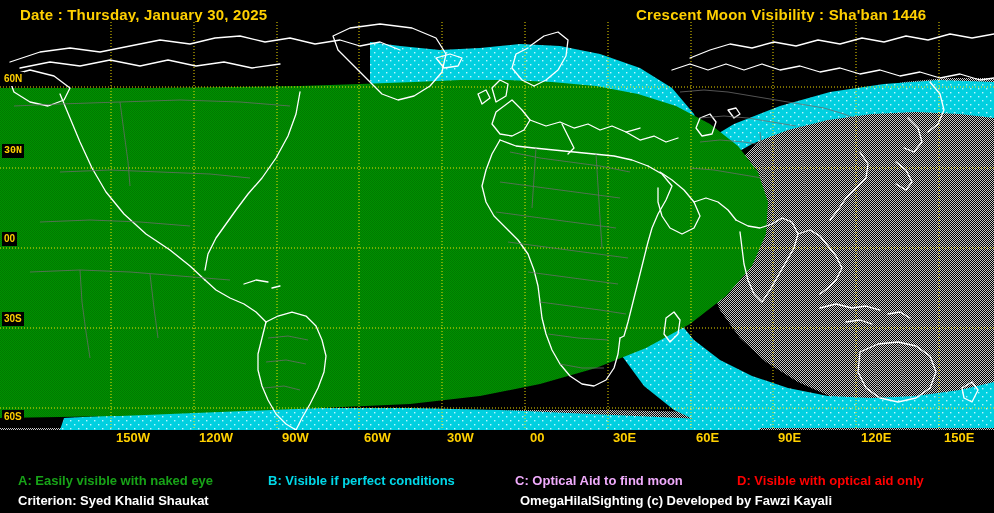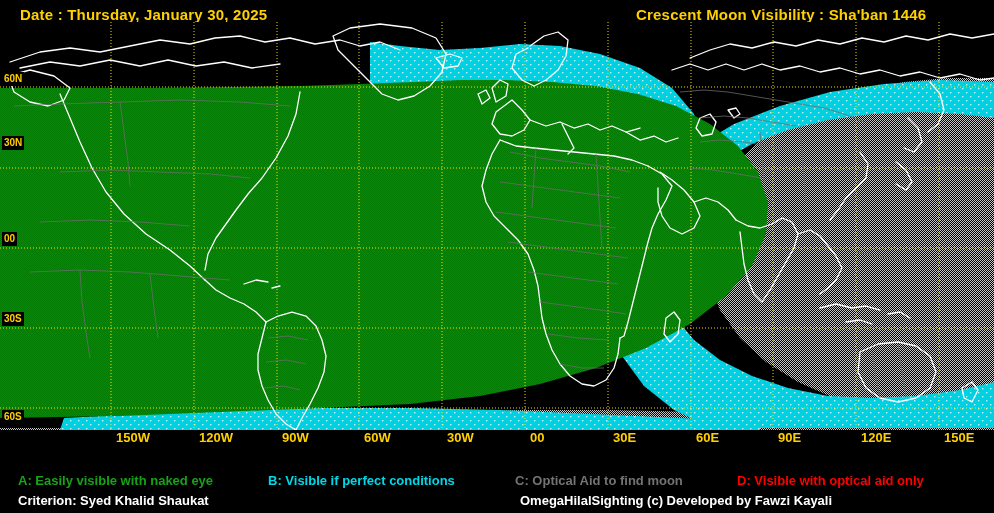--- a/index.html
+++ b/index.html
@@ -20,21 +20,21 @@
 
   
   .lat-lab{position:absolute;left:2px;font-size:10px;font-weight:bold;color:#ffd000;background:#000;padding:0 2px;line-height:14px;}
   .lon-lab{position:absolute;top:430px;font-size:13px;font-weight:bold;color:#ffd000;line-height:16px;}
 
   
   .ftr{position:absolute;font-size:13px;font-weight:bold;white-space:nowrap;}
   #f-newmoon{left:18px;top:452px;color:#ffd000;font-size:14px;}
   #f-a{left:18px;top:473px;color:#17a317;}
   #f-b{left:268px;top:473px;color:#00d8e8;text-align:right;}
-  #f-c{left:515px;top:473px;color:#737373;}
+  #f-c{left:515px;top:473px;color:#f0abfc;}
   #f-d{left:737px;top:473px;color:#ff0000;}
   #f-crit{left:18px;top:493px;color:#ffffff;}
   #f-cred{left:520px;top:493px;color:#ffffff;}
 </style>
 </head>
 <body>
 
 <div id="stage">
 
   <div class="hdr" id="hdr-date">Date : Thursday, January 30, 2025</div>
@@ -245,21 +245,21 @@
         <path d="M760,110 L762,136 L764,160"></path>
         <path d="M800,104 L802,130 L804,156 L806,180"></path>
         <path d="M856,230 L876,234 L896,238 L916,242"></path>
         <path d="M872,330 L876,356 L880,376"></path>
         <path d="M898,322 L902,350 L906,374"></path>
       </g>
     </svg>
   </div>
 
   <div class="lat-lab" style="top:72px;">60N</div>
-  <div class="lat-lab" style="top:136px;">30N</div>
+  <div class="lat-lab" style="top:144px;font-family:Liberation Mono, monospace;">30N</div>
   <div class="lat-lab" style="top:232px;">00</div>
   <div class="lat-lab" style="top:312px;">30S</div>
   <div class="lat-lab" style="top:410px;">60S</div>
 
   <div class="lon-lab" style="left:116px;">150W</div>
   <div class="lon-lab" style="left:199px;">120W</div>
   <div class="lon-lab" style="left:282px;">90W</div>
   <div class="lon-lab" style="left:364px;">60W</div>
   <div class="lon-lab" style="left:447px;">30W</div>
   <div class="lon-lab" style="left:530px;">00</div>

